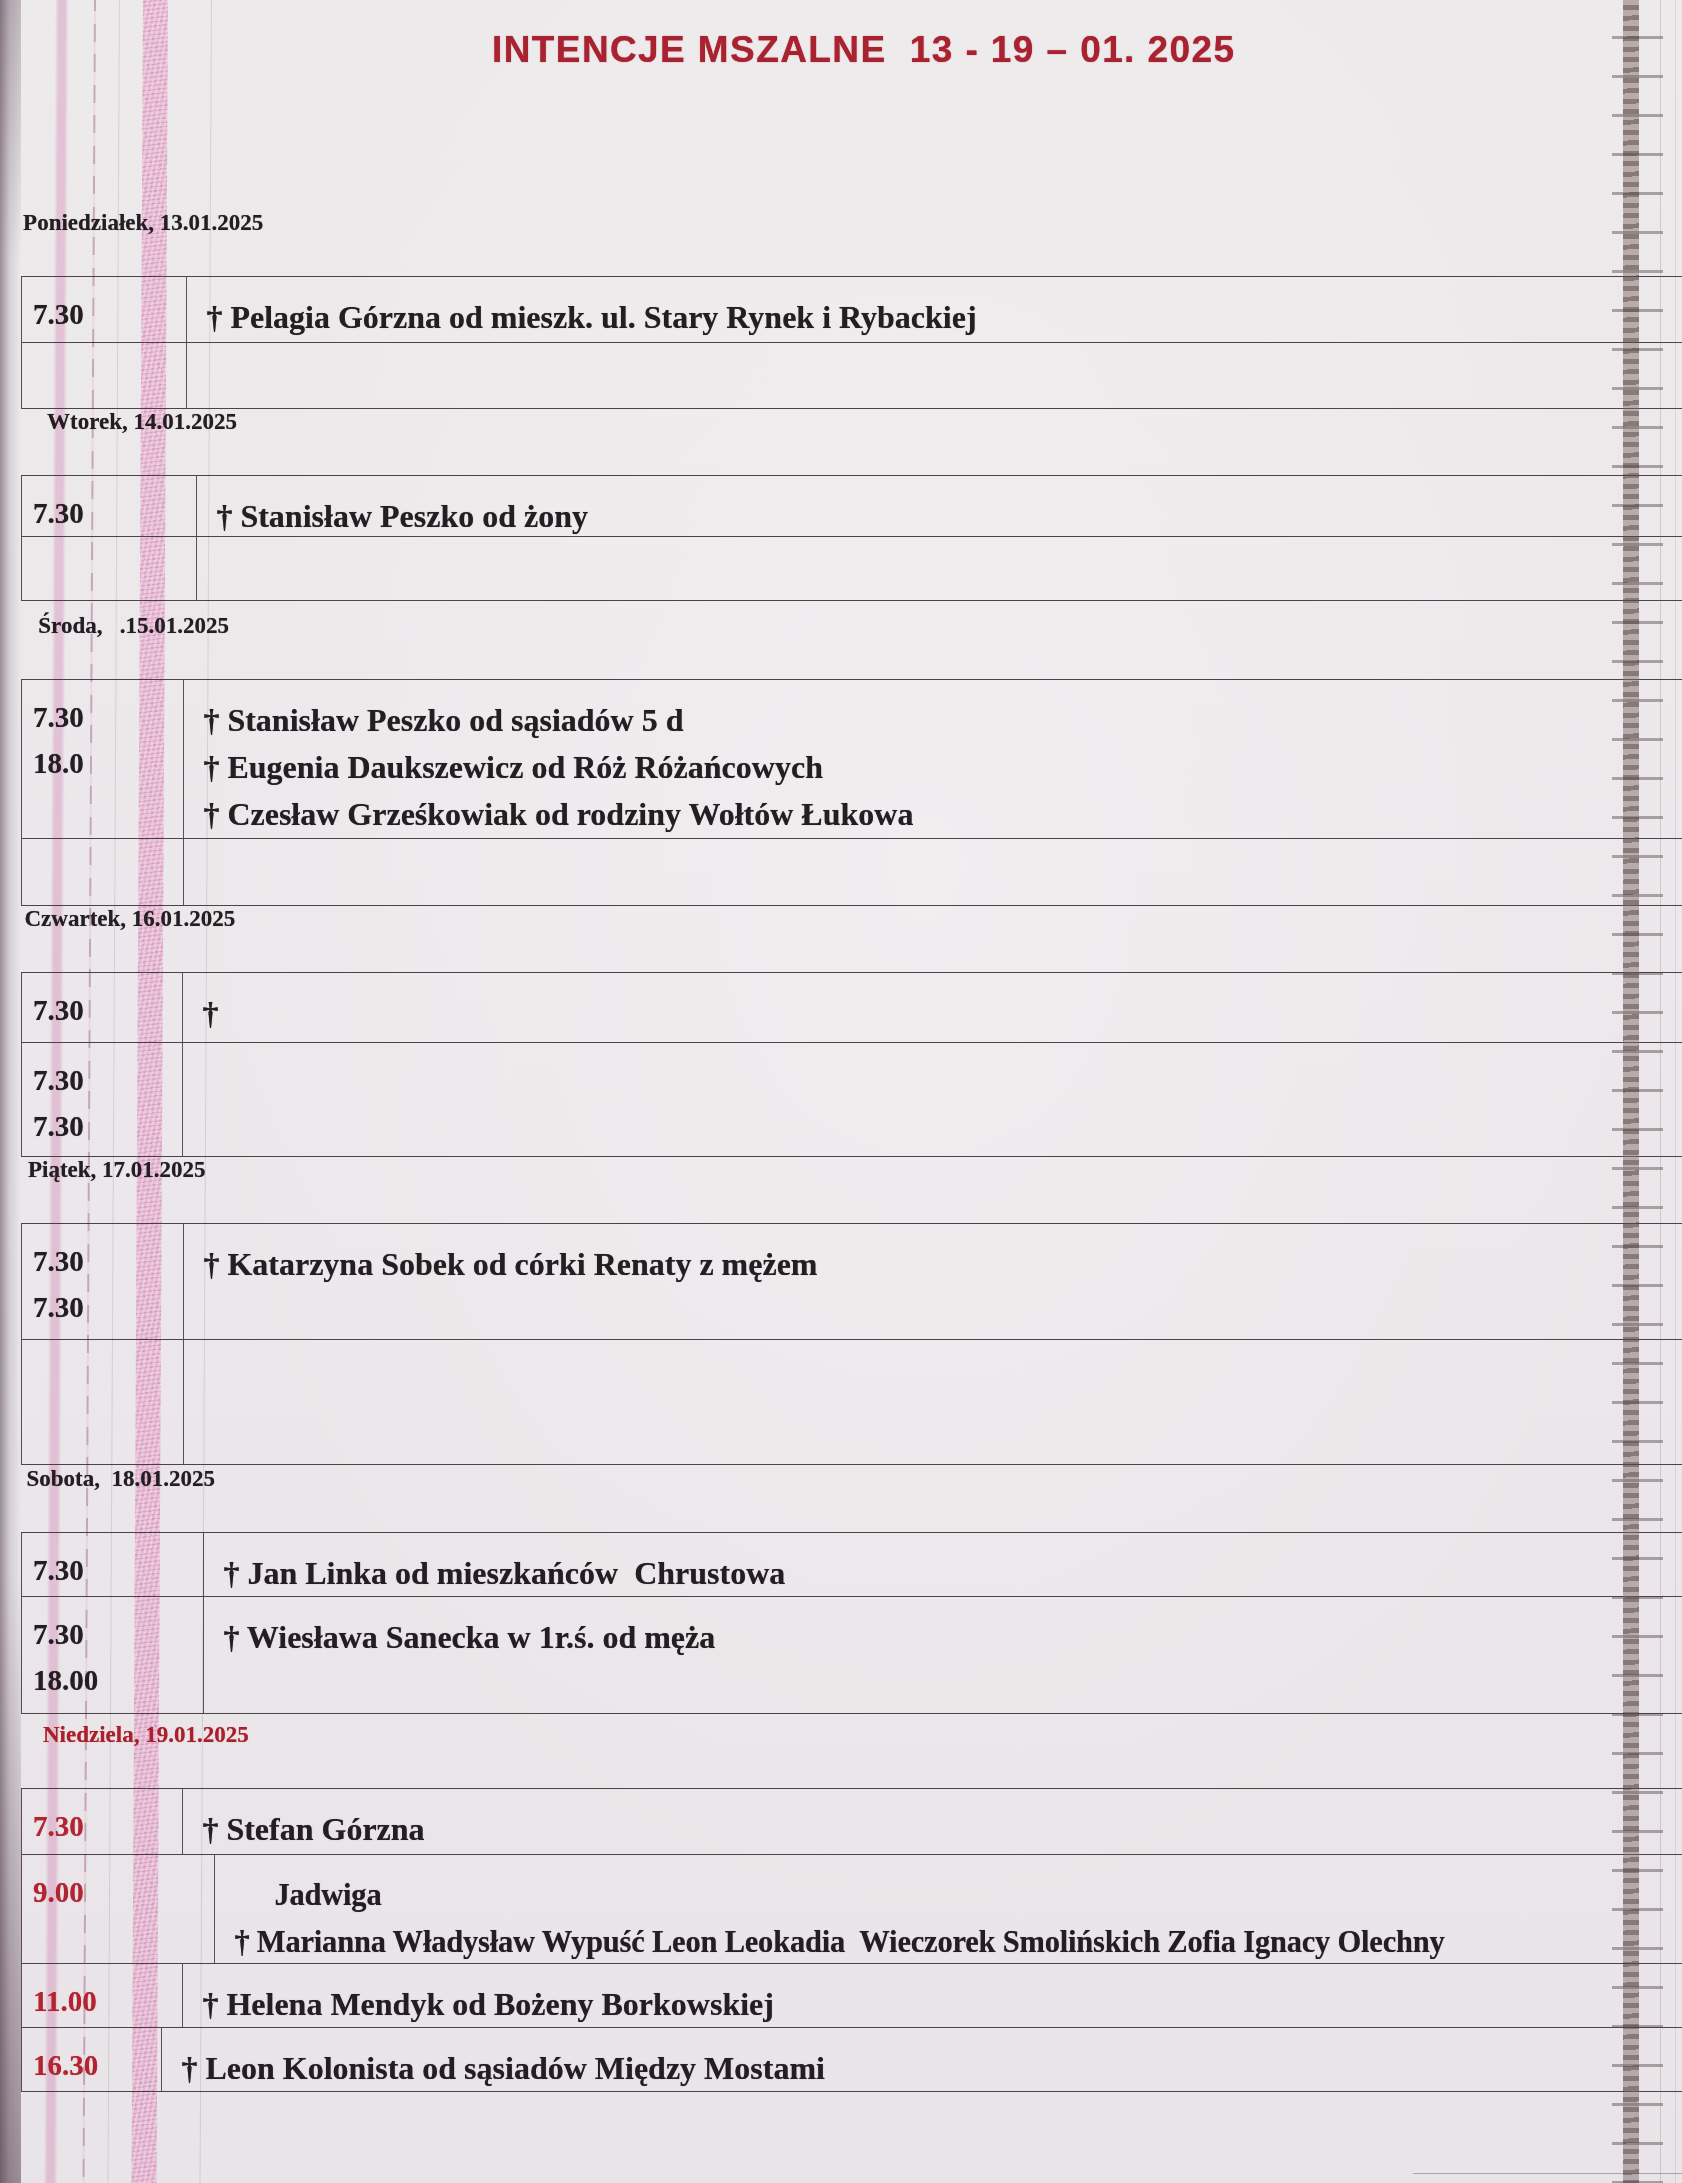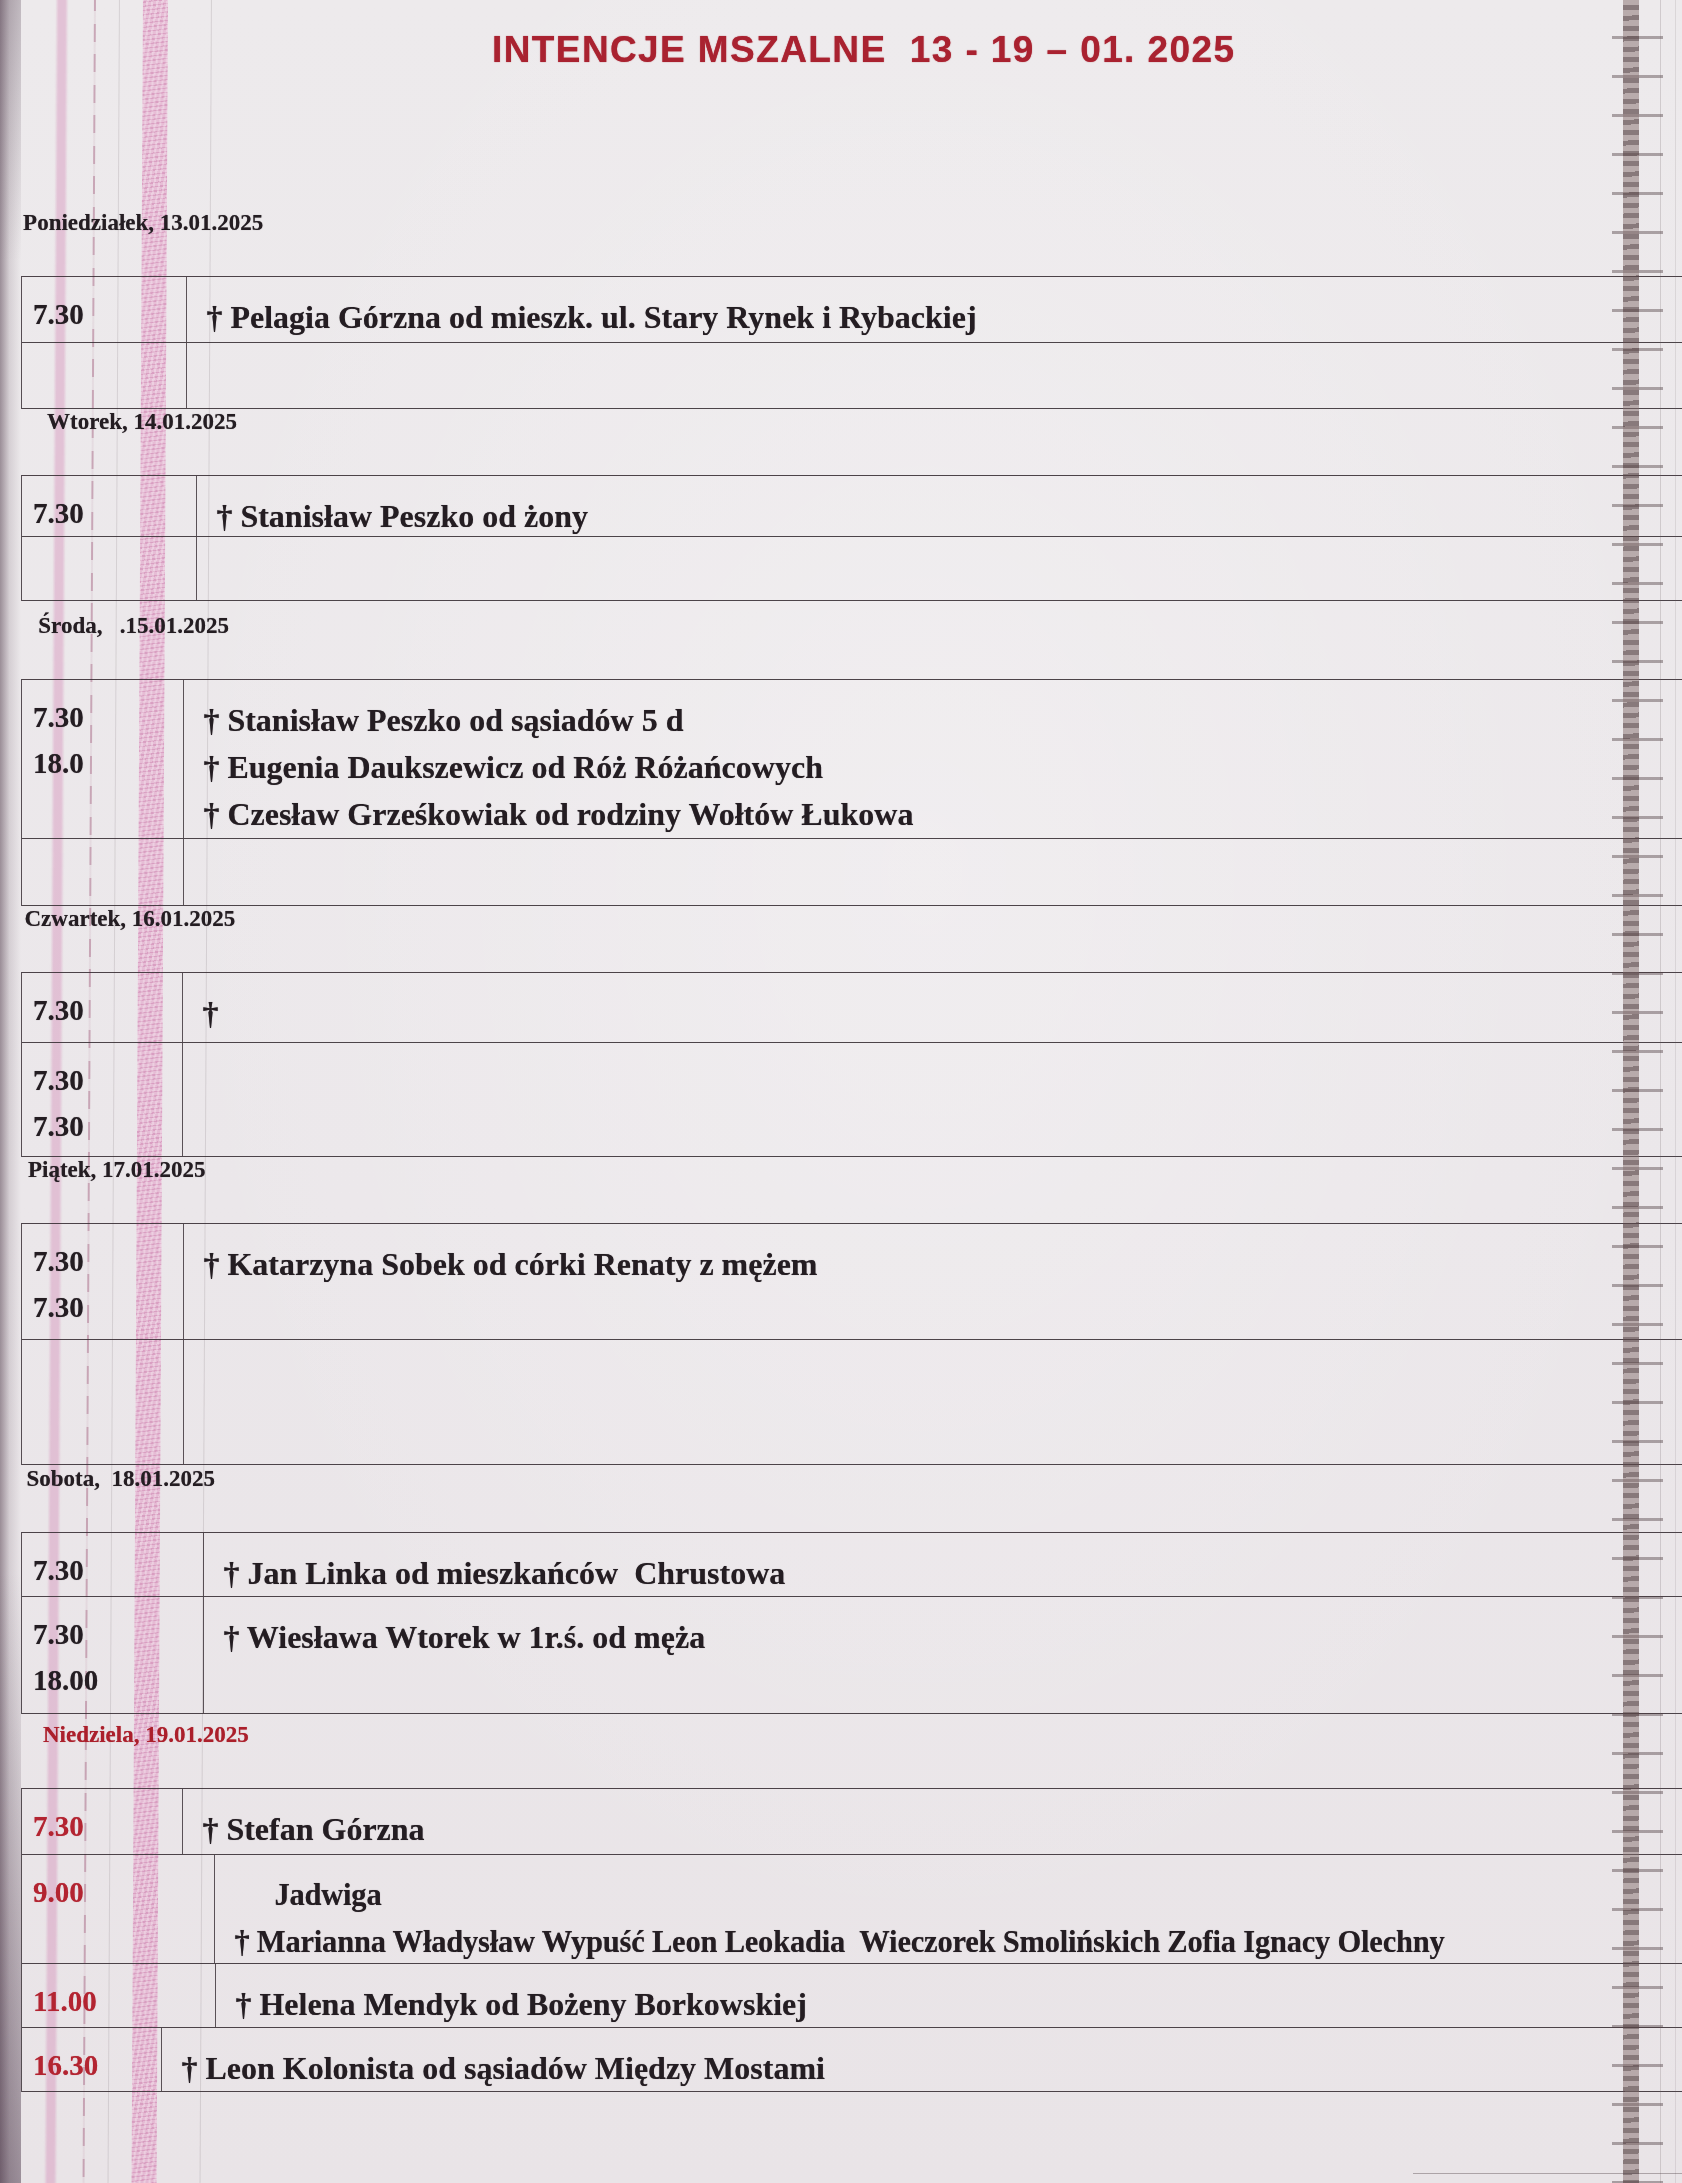--- a/index.html
+++ b/index.html
@@ -163,41 +163,41 @@
             <div class="cell time-cell" style="width: 182px;">
               <div class="tline">7.30</div>
             </div>
             <div class="cell intent-cell"><div class="iline">† Jan Linka od mieszkańców  Chrustowa</div></div>
           </div>
           <div class="row" style="height: 117px;">
             <div class="cell time-cell" style="width: 182px;">
               <div class="tline">7.30</div>
               <div class="tline">18.00</div>
             </div>
-            <div class="cell intent-cell"><div class="iline">† Wiesława Wtorek w 1r.ś. od męża</div></div>
+            <div class="cell intent-cell"><div class="iline">† Wiesława Sanecka w 1r.ś. od męża</div></div>
           </div>
         </div>
       </section>
       <section class="day accent" style="top: 1717px;">
         <h2 class="day-heading" style="padding-left: 22px;">Niedziela, 19.01.2025</h2>
         <div class="tbl">
           <div class="row" style="height: 66px;">
             <div class="cell time-cell" style="width: 161px;">
               <div class="tline">7.30</div>
             </div>
             <div class="cell intent-cell"><div class="iline">† Stefan Górzna</div></div>
           </div>
           <div class="row" style="height: 109px;">
             <div class="cell time-cell" style="width: 193px;">
               <div class="tline">9.00</div>
             </div>
             <div class="cell intent-cell small"><div class="iline indent">Jadwiga</div><div class="iline">† Marianna Władysław Wypuść Leon Leokadia  Wieczorek Smolińskich Zofia Ignacy Olechny</div></div>
           </div>
           <div class="row" style="height: 64px;">
-            <div class="cell time-cell" style="width: 194px;">
+            <div class="cell time-cell" style="width: 161px;">
               <div class="tline">11.00</div>
             </div>
             <div class="cell intent-cell"><div class="iline">† Helena Mendyk od Bożeny Borkowskiej</div></div>
           </div>
           <div class="row" style="height: 64px;">
             <div class="cell time-cell" style="width: 140px;">
               <div class="tline">16.30</div>
             </div>
             <div class="cell intent-cell"><div class="iline">† Leon Kolonista od sąsiadów Między Mostami</div></div>
           </div>

